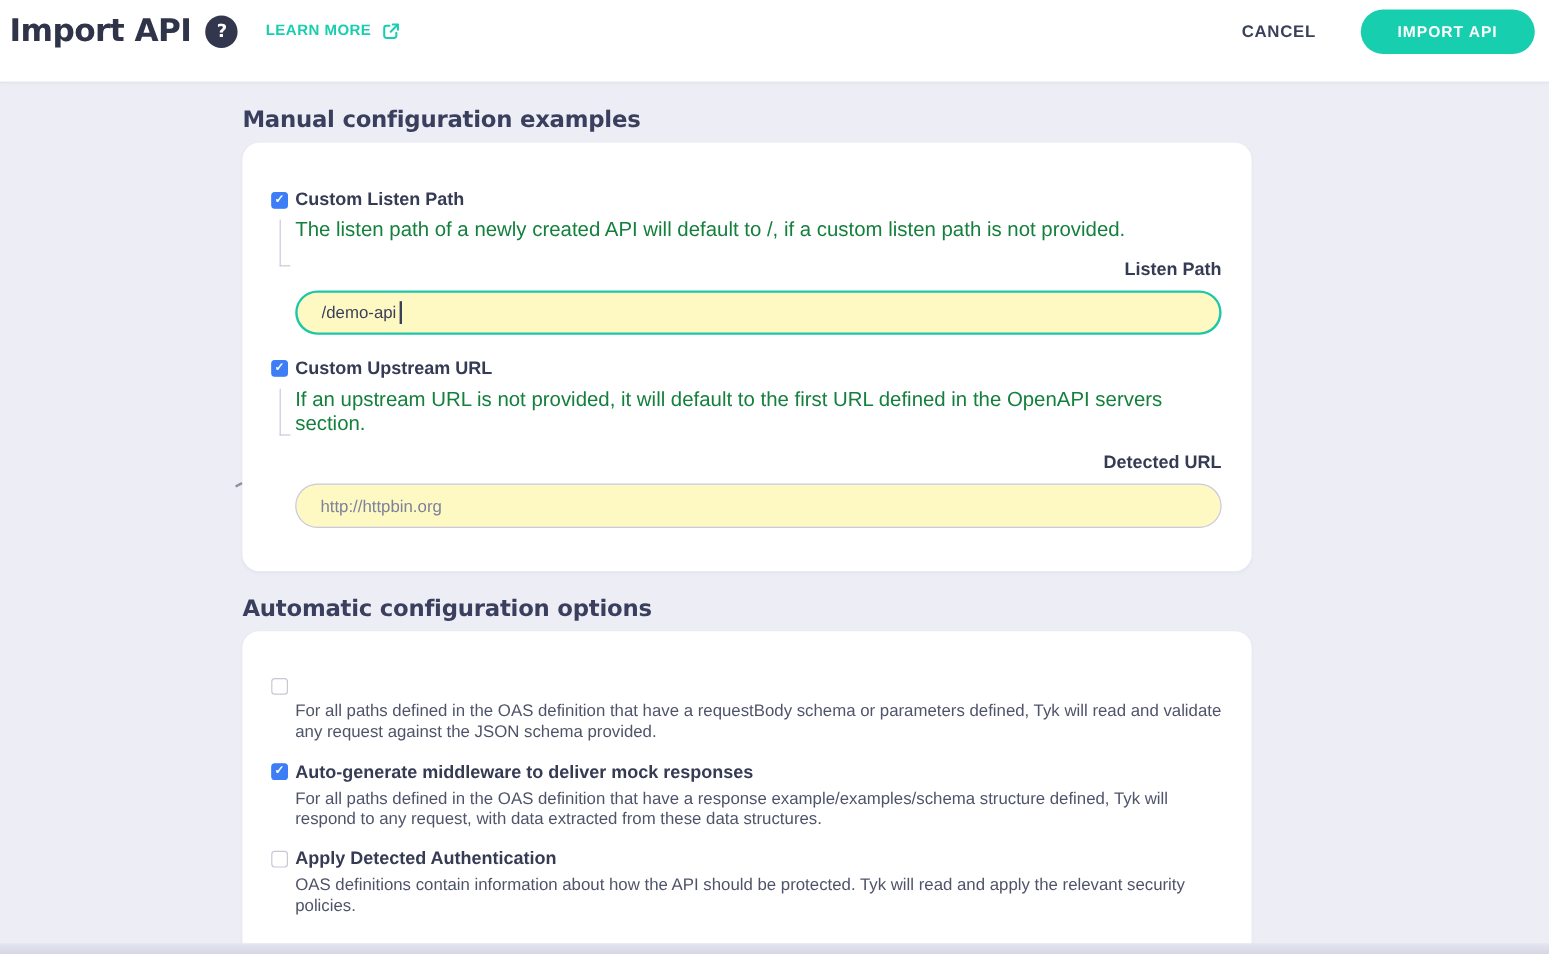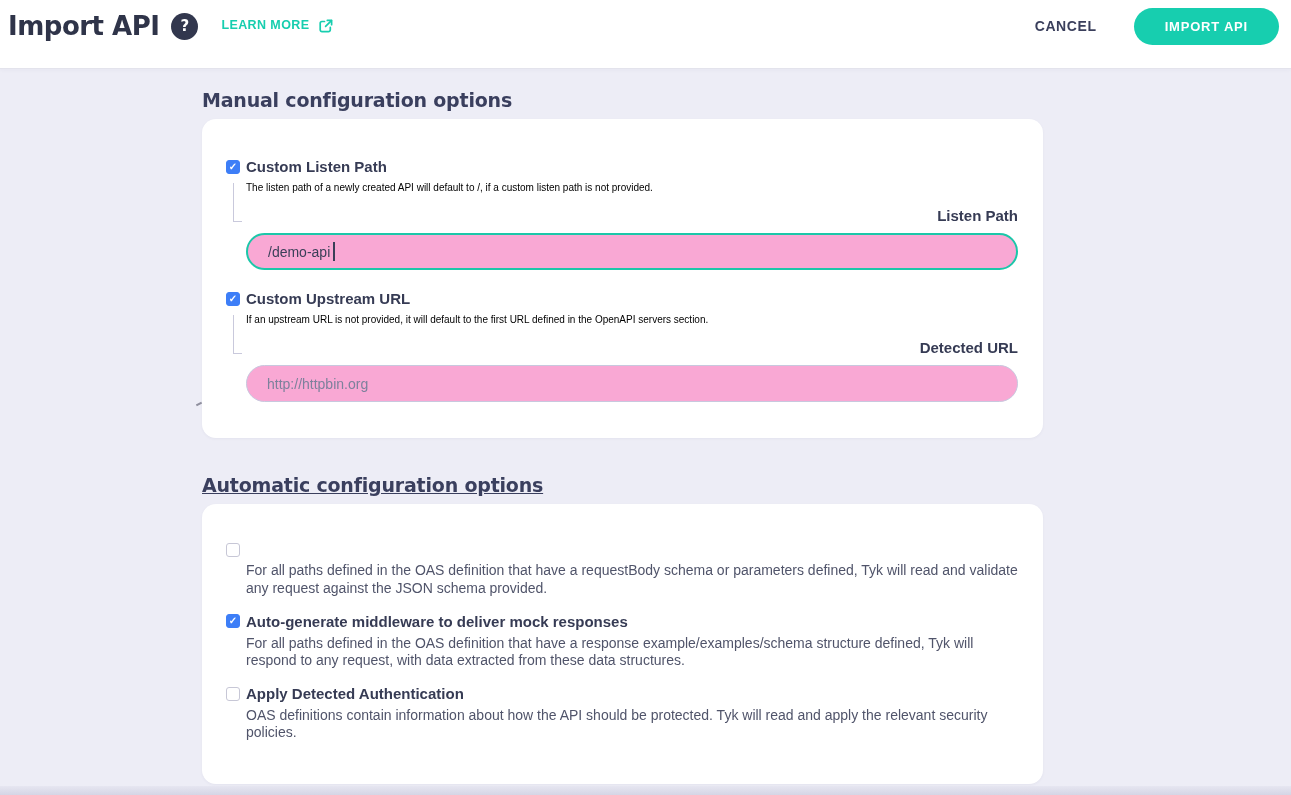--- a/index.html
+++ b/index.html
@@ -86,21 +86,21 @@
     width: 841px;
   }
   .section-heading {
     font-family: "DejaVu Sans", sans-serif;
     font-size: 19px;
     font-weight: 600;
     color: #3a3f5e;
     letter-spacing: -0.2px;
     margin: 21px 0 8px 0;
   }
-  .section-heading.second { margin-top: 36px; text-decoration: underline; }
+  .section-heading.second { margin-top: 20px; }
   .card {
     background: #ffffff;
     border-radius: 14px;
     box-shadow: 0 1px 3px rgba(50,50,90,0.05);
   }
   .card.manual { padding: 39px 25px 36px 24px; }
   .card.auto   { padding: 39px 25px 42px 24px; }
 
   
   .check-row {
@@ -137,43 +137,43 @@
     margin-top: 7px;
   }
   .elbow {
     position: absolute;
     left: 0; top: 1px;
     width: 9px; height: 39px;
     border-left: 1px solid #c9c9dc;
     border-bottom: 1px solid #c9c9dc;
   }
   .field-desc {
-    font-size: 10px;
+    font-size: 17px;
     line-height: 1.22;
-    color: #000000;
+    color: #15803d;
   }
   .input-label {
     font-size: 15px;
     font-weight: 700;
     color: #363b54;
     margin-top: 13px;
     text-align: right;
   }
   .input-wrap { position: relative; margin-top: 9px; }
   .text-input {
     width: 100%;
     height: 37px;
     border: 1px solid #c8c8de;
     border-radius: 18.5px;
     padding: 0 20px;
     font-family: "Liberation Sans", sans-serif;
     font-size: 14px;
     color: #3a3f58;
     outline: none;
-    background: #f9a8d4;
+    background: #fef9c3;
   }
   .text-input.focused { border: 2px solid #1cc7a9; }
   .text-input::placeholder { color: #7d819c; opacity: 1; }
   .caret {
     position: absolute;
     left: 87px; top: 9px;
     width: 1.5px; height: 19px;
     background: #3a3f58;
   }
   .field + .field { margin-top: 20px; }
@@ -222,21 +222,21 @@
       </svg>
     </span>
   </a>
   <div class="topbar-spacer"></div>
   <button class="cancel-btn">CANCEL</button>
   <button class="primary-btn">IMPORT API</button>
 </header>
 
 <main class="content">
 
-  <h2 class="section-heading">Manual configuration options</h2>
+  <h2 class="section-heading">Manual configuration examples</h2>
 
   <section class="card manual">
 
     <div class="field">
       <div class="check-row">
         <span class="checkbox checked">
             <span class="tick">✓</span>
           </span>
         <span class="check-label">Custom Listen Path</span>
       </div>

